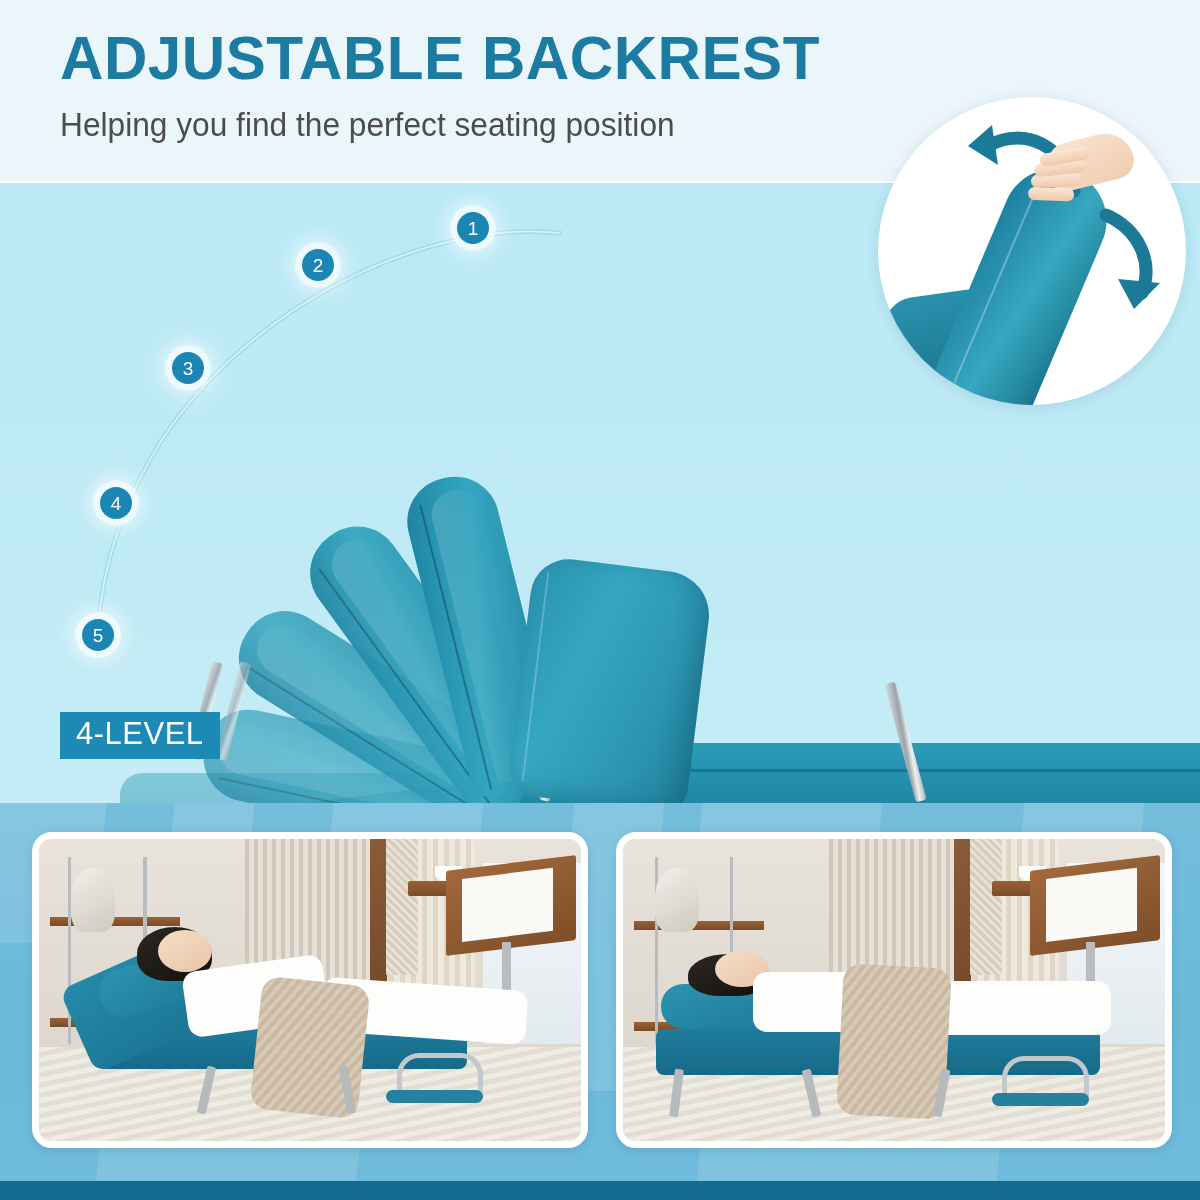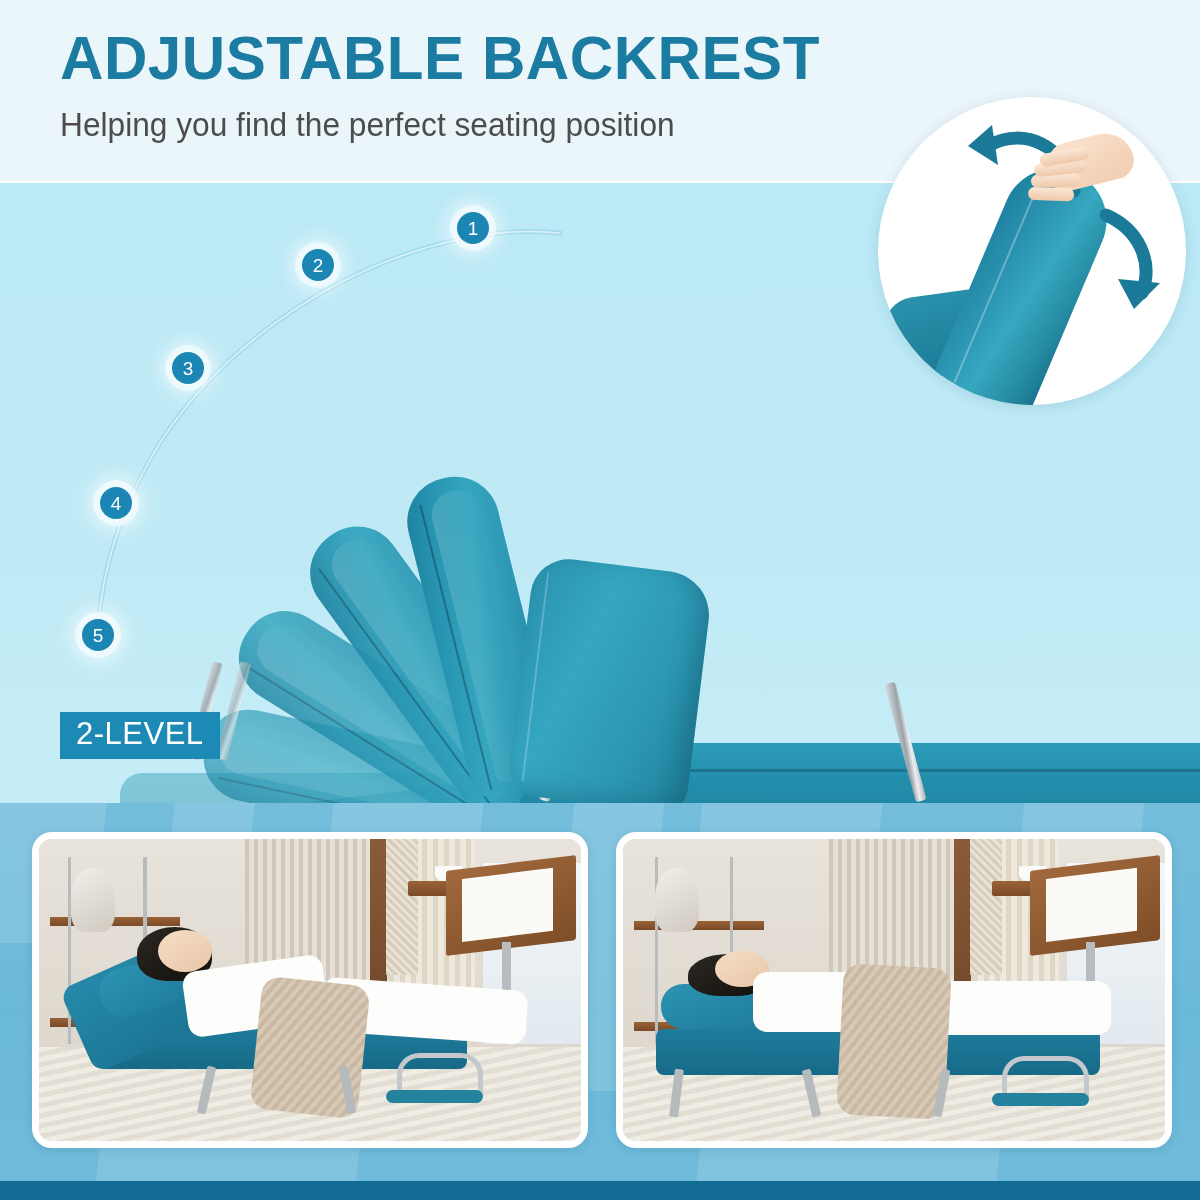--- a/index.html
+++ b/index.html
@@ -304,21 +304,21 @@
 
   <div class="seat">
     <div class="crease"></div>
   </div>
 
   <div class="leg" style="left:555px; top:500px; height:120px; transform:rotate(16deg);"></div>
   <div class="leg" style="left:900px; top:498px; height:122px; transform:rotate(-15deg);"></div>
   <div class="leg" style="left:200px; top:478px; height:100px; transform:rotate(14deg); opacity:0.85;"></div>
   <div class="leg" style="left:228px; top:478px; height:100px; transform:rotate(14deg); opacity:0.6;"></div>
 
-  <div class="level-tag" style="top: 529px; background: rgb(28, 138, 181);">2-LEVEL</div>
+  <div class="level-tag" style="top: 529px; background: rgb(28, 138, 181);">4-LEVEL</div>
 <div class="badge" style="left: 457px; top: 29px; background: rgb(27, 134, 180);">1</div>
     <div class="badge" style="left: 302px; top: 66px; background: rgb(27, 134, 180);">2</div>
     <div class="badge" style="left: 172px; top: 169px; background: rgb(27, 134, 180);">3</div>
     <div class="badge" style="left: 100px; top: 304px; background: rgb(27, 134, 180);">4</div>
     <div class="badge" style="left: 82px; top: 436px; background: rgb(27, 134, 180);">5</div>
   </div>
 
 <div class="inset">
   <div class="inset-base"></div>
   <div class="inset-cushion">

